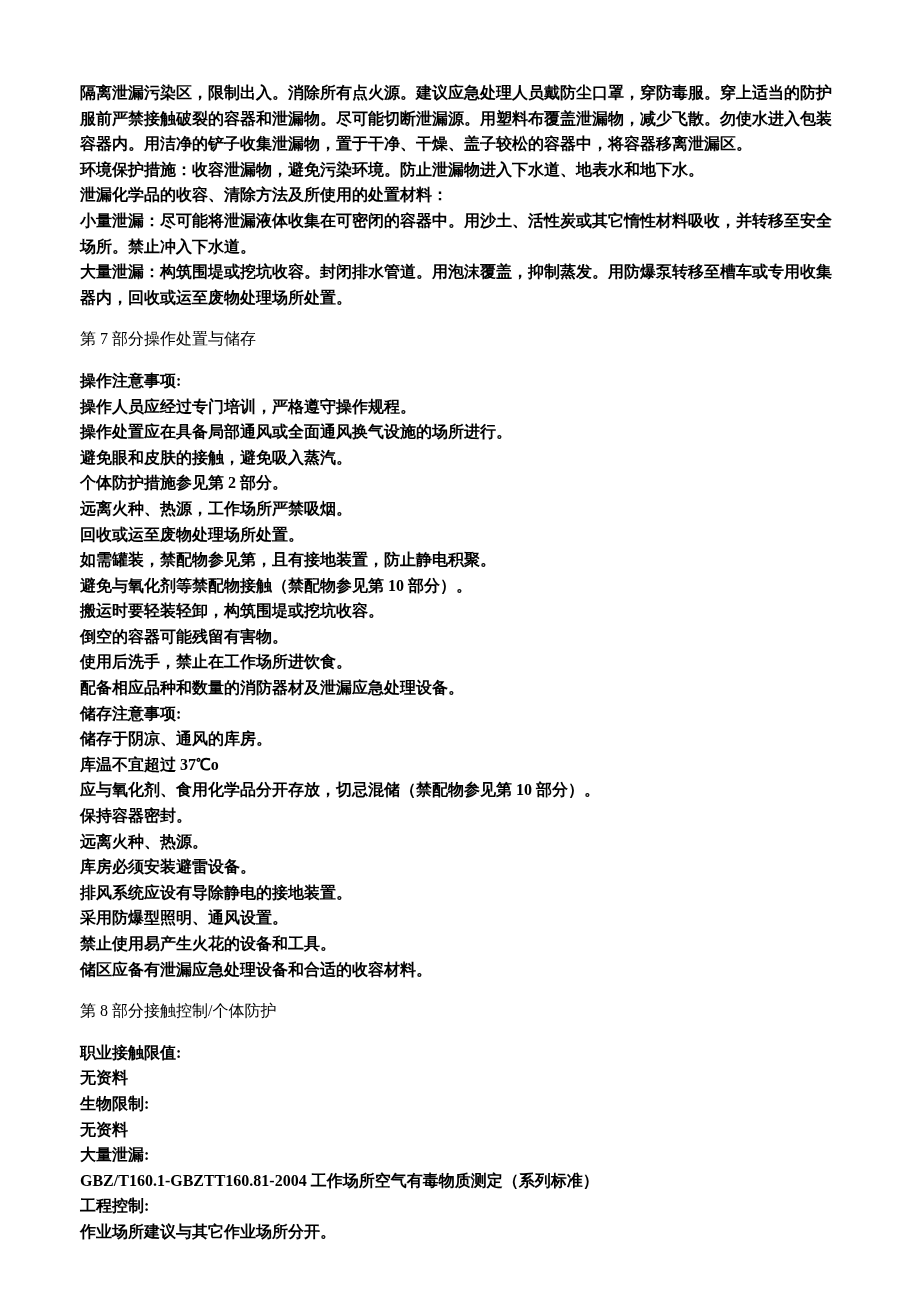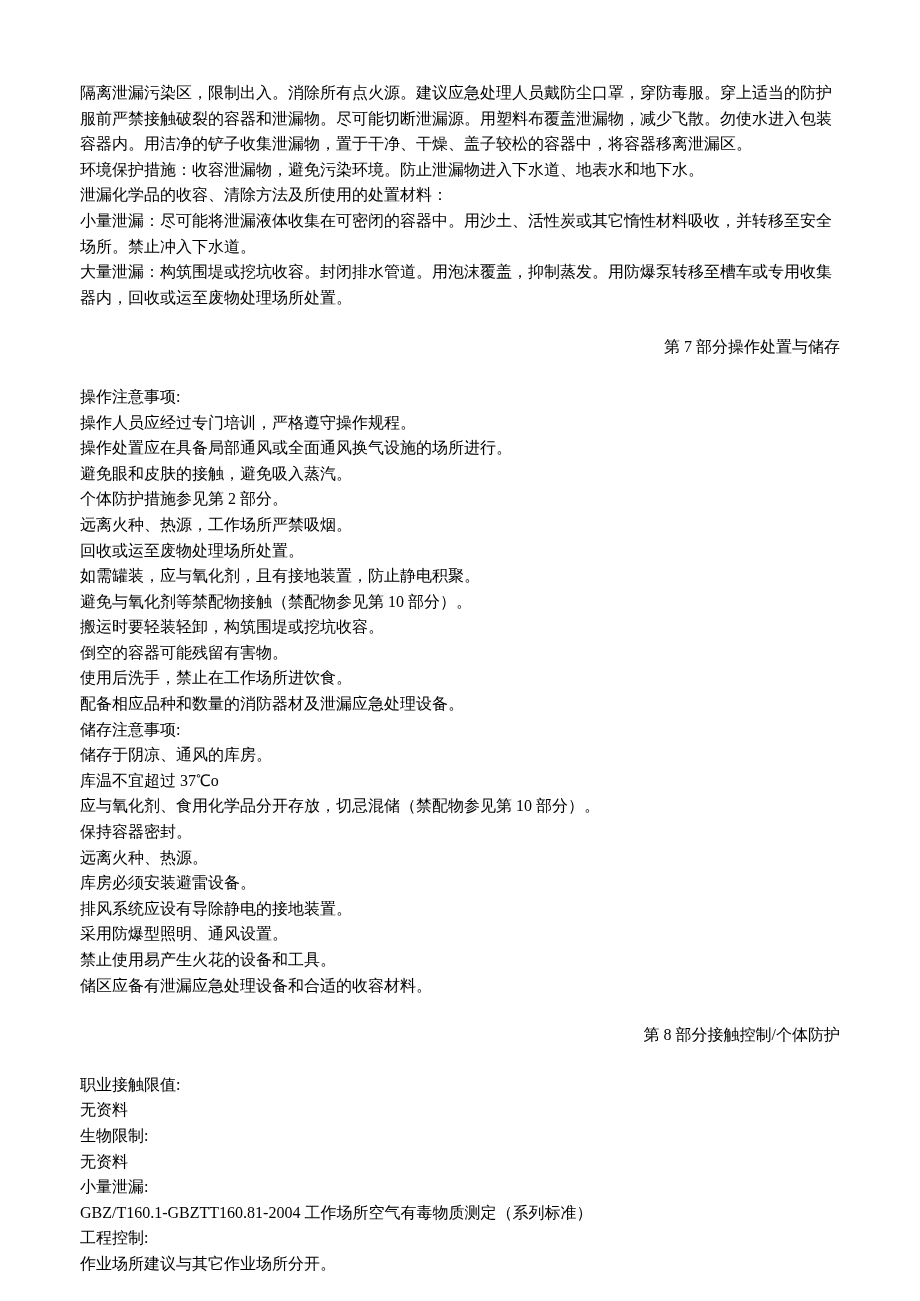--- a/index.html
+++ b/index.html
@@ -9,45 +9,46 @@
     color: #000;
     background: #fff;
     margin: 0;
     padding: 80px 80px 40px 80px;
     width: 920px;
     box-sizing: border-box;
   }
   .para {
     margin: 0;
     text-align: left;
+    font-weight: bold;
   }
   .section-title {
-    text-align: right;
-    margin: 24px 0;
+    text-align: left;
+    margin: 16px 0;
   }
 </style>
 </head>
 <body>
 
 <p class="para">隔离泄漏污染区，限制出入。消除所有点火源。建议应急处理人员戴防尘口罩，穿防毒服。穿上适当的防护服前严禁接触破裂的容器和泄漏物。尽可能切断泄漏源。用塑料布覆盖泄漏物，减少飞散。勿使水进入包装容器内。用洁净的铲子收集泄漏物，置于干净、干燥、盖子较松的容器中，将容器移离泄漏区。</p>
 <p class="para">环境保护措施：收容泄漏物，避免污染环境。防止泄漏物进入下水道、地表水和地下水。</p>
 <p class="para">泄漏化学品的收容、清除方法及所使用的处置材料：</p>
 <p class="para">小量泄漏：尽可能将泄漏液体收集在可密闭的容器中。用沙土、活性炭或其它惰性材料吸收，并转移至安全场所。禁止冲入下水道。</p>
 <p class="para">大量泄漏：构筑围堤或挖坑收容。封闭排水管道。用泡沫覆盖，抑制蒸发。用防爆泵转移至槽车或专用收集器内，回收或运至废物处理场所处置。</p>
 
 <p class="section-title">第 7 部分操作处置与储存</p>
 
 <p class="para">操作注意事项:</p>
 <p class="para">操作人员应经过专门培训，严格遵守操作规程。</p>
 <p class="para">操作处置应在具备局部通风或全面通风换气设施的场所进行。</p>
 <p class="para">避免眼和皮肤的接触，避免吸入蒸汽。</p>
 <p class="para">个体防护措施参见第 2 部分。</p>
 <p class="para">远离火种、热源，工作场所严禁吸烟。</p>
 <p class="para">回收或运至废物处理场所处置。</p>
-<p class="para">如需罐装，应与氧化剂，且有接地装置，防止静电积聚。</p>
+<p class="para">如需罐装，禁配物参见第，且有接地装置，防止静电积聚。</p>
 <p class="para">避免与氧化剂等禁配物接触（禁配物参见第 10 部分）。</p>
 <p class="para">搬运时要轻装轻卸，构筑围堤或挖坑收容。</p>
 <p class="para">倒空的容器可能残留有害物。</p>
 <p class="para">使用后洗手，禁止在工作场所进饮食。</p>
 <p class="para">配备相应品种和数量的消防器材及泄漏应急处理设备。</p>
 <p class="para">储存注意事项:</p>
 <p class="para">储存于阴凉、通风的库房。</p>
 <p class="para">库温不宜超过 37℃o</p>
 <p class="para">应与氧化剂、食用化学品分开存放，切忌混储（禁配物参见第 10 部分）。</p>
 <p class="para">保持容器密封。</p>
@@ -57,16 +58,16 @@
 <p class="para">采用防爆型照明、通风设置。</p>
 <p class="para">禁止使用易产生火花的设备和工具。</p>
 <p class="para">储区应备有泄漏应急处理设备和合适的收容材料。</p>
 
 <p class="section-title">第 8 部分接触控制/个体防护</p>
 
 <p class="para">职业接触限值:</p>
 <p class="para">无资料</p>
 <p class="para">生物限制:</p>
 <p class="para">无资料</p>
-<p class="para">小量泄漏:</p>
+<p class="para">大量泄漏:</p>
 <p class="para">GBZ/T160.1-GBZTT160.81-2004 工作场所空气有毒物质测定（系列标准）</p>
 <p class="para">工程控制:</p>
 <p class="para">作业场所建议与其它作业场所分开。</p>
 
 </body></html>

